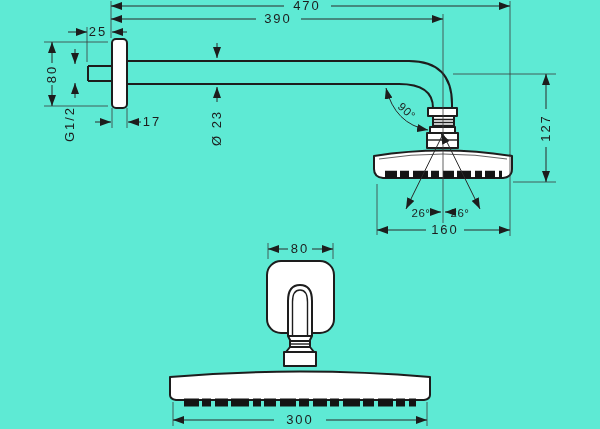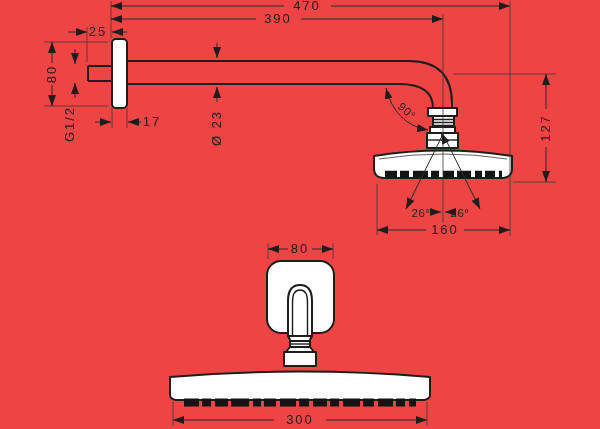--- a/index.html
+++ b/index.html
@@ -1,16 +1,16 @@
 <!DOCTYPE html>
 <html><head>
 <meta charset="utf-8">
 <style>
   html,body{margin:0;padding:0;background:#fff;}
-  #stage{position:relative;width:600px;height:429px;background:#ef4444;overflow:hidden;
+  #stage{position:relative;width:600px;height:429px;background:#5eead4;overflow:hidden;
          font-family:"Liberation Sans", sans-serif;}
   svg{position:absolute;left:0;top:0;}
   text{fill:#1d1d1d;font-family:"Liberation Sans", sans-serif;font-size:13px;letter-spacing:2px;}
   .deg{font-size:11.5px;letter-spacing:0.5px;}
   .thin{stroke:#2a2a2a;stroke-width:1;fill:none;}
   .xthin{stroke:#3a3a3a;stroke-width:0.8;fill:none;}
   .obj{stroke:#1d1d1d;stroke-width:2;fill:none;stroke-linejoin:round;}
   .objf{stroke:#1d1d1d;stroke-width:2;fill:#ffffff;stroke-linejoin:round;}
   .obj15{stroke:#1d1d1d;stroke-width:1.4;fill:none;}
   .band{stroke:#141414;fill:none;}

